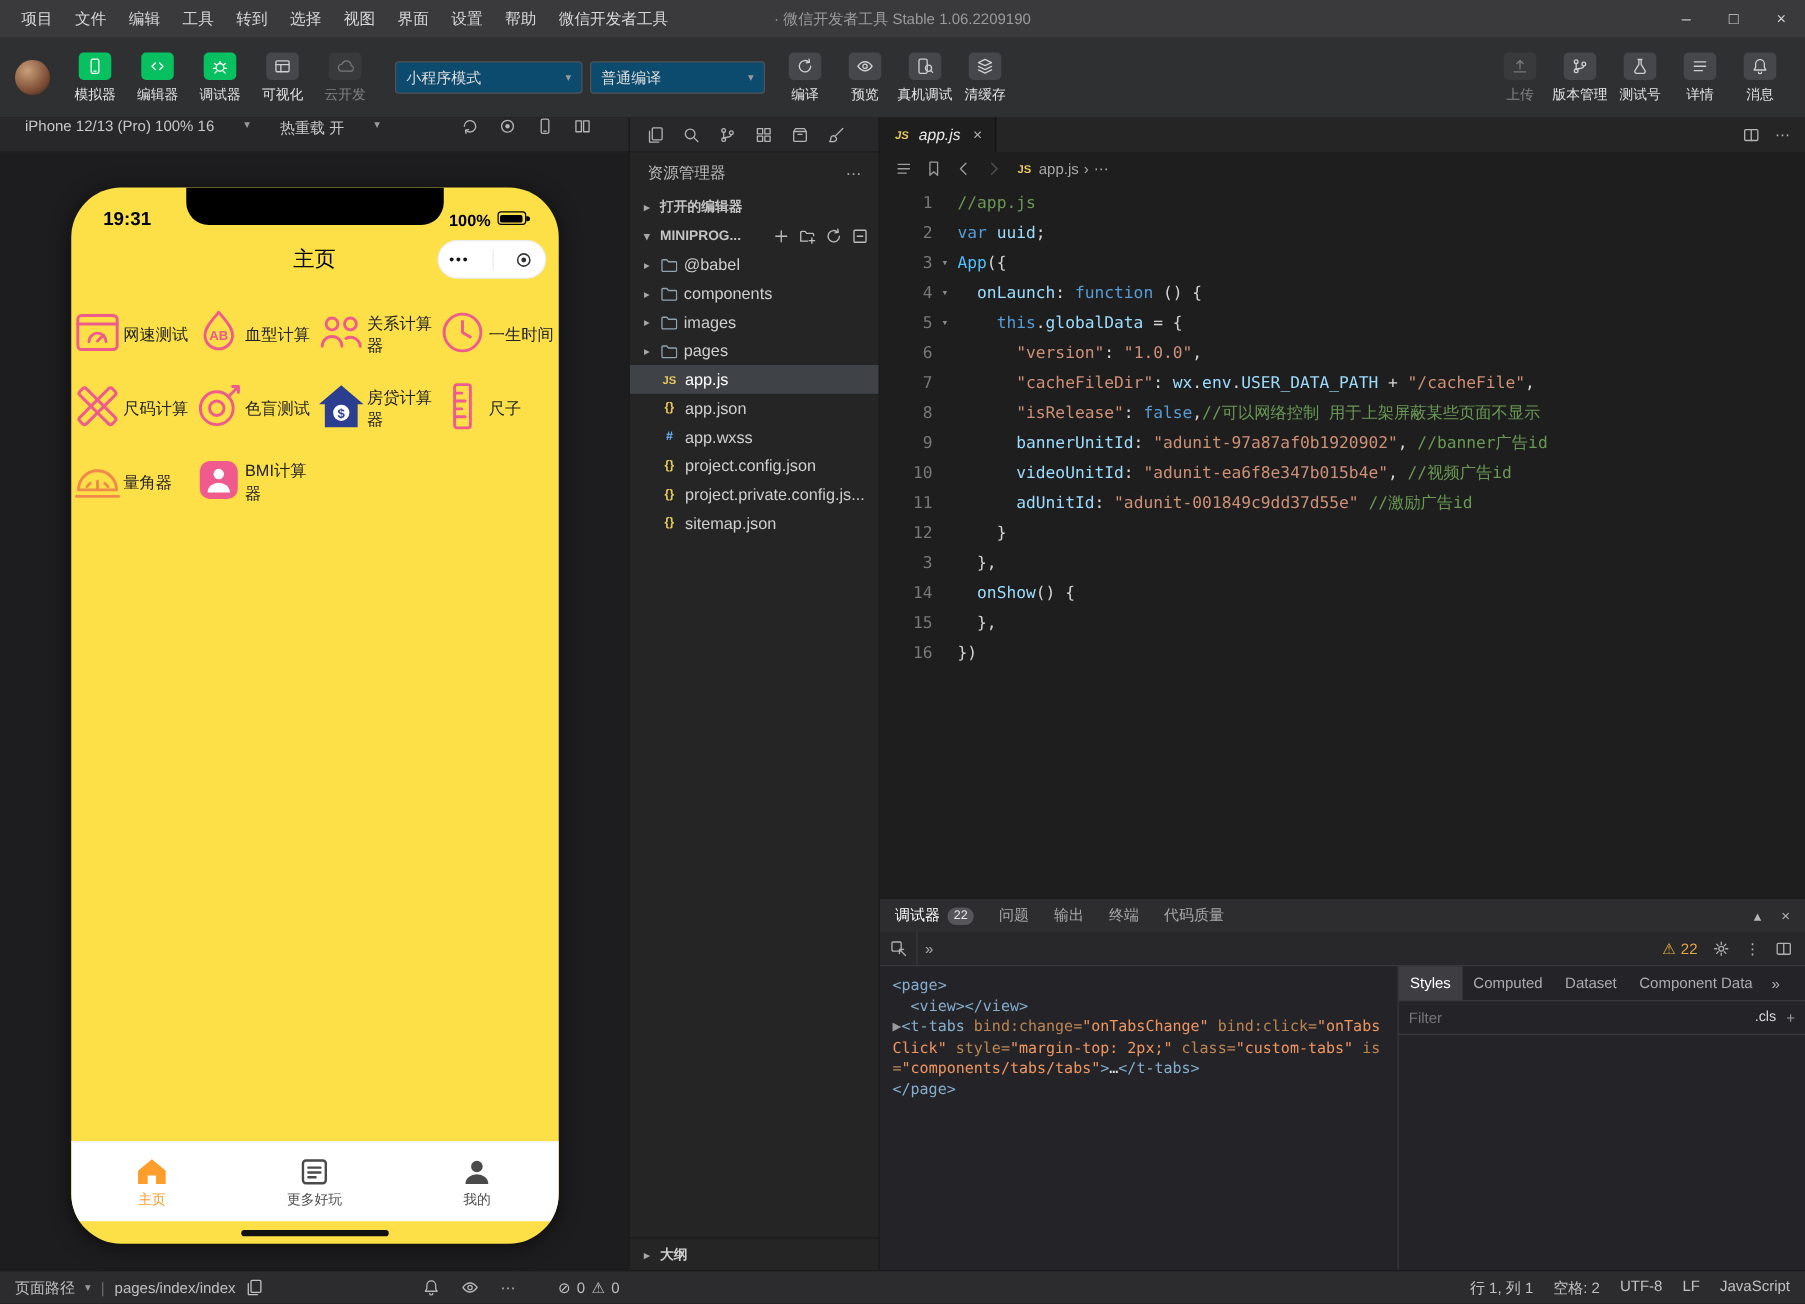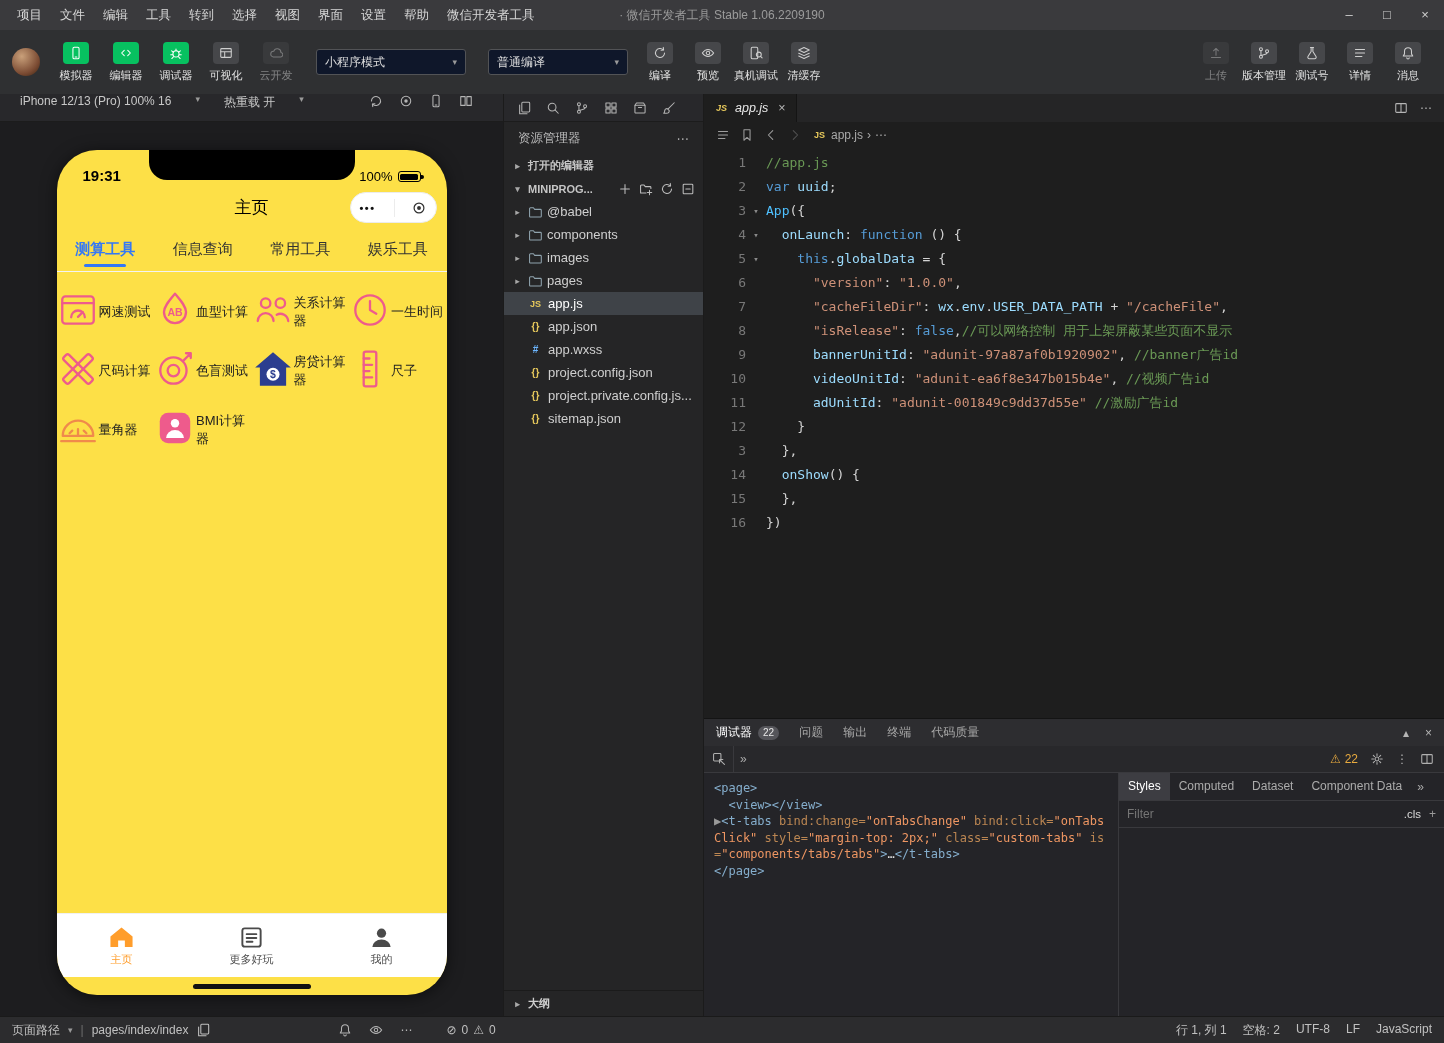--- a/index.html
+++ b/index.html
@@ -16,41 +16,41 @@
 
 .toolbar{flex:0 0 64px;background:#2f3032;display:flex;align-items:center}
 .avatar{width:28px;height:28px;border-radius:50%;margin:0 12px 0 12px;background:radial-gradient(circle at 35% 30%,#c9a07a,#7a4a32 65%,#33200f);flex:0 0 28px}
 .tb-group{display:flex;gap:2px}
 .tbtn{width:48px;display:flex;flex-direction:column;align-items:center;gap:4px}
 .tbtn.disabled{opacity:.45}
 .ticon{width:26px;height:22px;border-radius:4px;display:flex;align-items:center;justify-content:center;color:#fff}
 .ticon.green{background:#07c160}
 .ticon.gray{background:#46474a;color:#cfcfcf}
 .tlabel{font-size:11px;color:#e2e2e2;white-space:nowrap}
-.select{height:26px;background:#0f172a;border:1px solid #525356;border-radius:3px;display:flex;align-items:center;justify-content:space-between;padding:0 8px;color:#ddd;font-size:12px}
+.select{height:26px;background:#0c4a6e;border:1px solid #525356;border-radius:3px;display:flex;align-items:center;justify-content:space-between;padding:0 8px;color:#ddd;font-size:12px}
 #mode-select{width:150px;margin-left:16px}
-#compile-select{width:140px;margin-left:22px}
+#compile-select{width:140px;margin-left:6px}
 .caret{color:#9a9a9a;font-size:9px}
 #tb-compile-actions{display:flex;margin-left:8px}
 #tb-right-actions{display:flex;margin-left:auto;margin-right:12px}
 
 .main{flex:1;display:flex;min-height:0}
 .band{height:28px;background:#28282b;display:flex;align-items:center;border-bottom:1px solid #1c1c1c;flex:0 0 28px}
 
 .sim-col{width:503px;display:flex;flex-direction:column;background:#1d1d1f}
 .dev-left{padding:0 20px;gap:24px;width:100%;display:flex;align-items:flex-start}
 .dev-text{color:#c8c8c8;white-space:nowrap}
 .dev-icons{margin-left:auto;display:flex;gap:16px;margin-right:10px;color:#b5b5b5}
 .sim-canvas{flex:1;position:relative}
 
 .phone{width:390px;height:845px;margin:28px auto 0;background:#fde047;border-radius:40px;position:relative;overflow:hidden;color:#000;box-shadow:0 2px 16px rgba(0,0,0,.55)}
 .notch{position:absolute;top:0;left:50%;transform:translateX(-50%);width:206px;height:30px;background:#000;border-radius:0 0 18px 18px;z-index:5}
 .p-status{height:36px;display:flex;justify-content:space-between;align-items:flex-end;padding:0 26px 2px}
 .p-time{font-size:15px;font-weight:bold}
-.p-batt{display:flex;align-items:center;gap:5px;font-size:13px;font-weight:normal}
+.p-batt{display:flex;gap:5px;font-size:13px;font-weight:bold}
 .batt{width:23px;height:11px;border:1px solid #000;border-radius:3px;position:relative}
 .batt::after{content:"";position:absolute;right:-4px;top:2.5px;width:2.5px;height:4px;background:#000;border-radius:0 2px 2px 0}
 .batt i{position:absolute;inset:1.5px;background:#000;border-radius:1.5px;display:block}
 .p-nav{height:42px;display:flex;align-items:center;justify-content:center;position:relative;font-size:17px;font-weight:500}
 .capsule{position:absolute;right:10px;top:6px;width:87px;height:31px;border:1px solid #ececec;border-radius:16px;background:#fff;display:flex;align-items:center;justify-content:space-around}
 .cap-dots{font-size:11px;letter-spacing:1.5px;color:#111;font-weight:bold}
 .cap-div{width:1px;height:18px;background:#ececec}
 .p-tabs{height:44px;display:flex;border-bottom:1px solid #f3f3f3}
 .p-tab{flex:1;display:flex;align-items:center;justify-content:center;font-size:15px;color:#333;position:relative}
 .p-tab.active{color:#3478f6;font-weight:bold}
@@ -354,26 +354,20 @@
               <span class="cap-dots">•••</span>
               <span class="cap-div"></span>
               <span class="icn" id="cap-record">
                   <svg viewBox="0 0 16 16" class="s16">
                     <circle cx="8" cy="8" r="5.6" stroke="#333" stroke-width="1.4"></circle>
                     <circle cx="8" cy="8" r="2.2" fill="#333" stroke="none"></circle>
                   </svg>
                 </span>
             </span>
           </div>
-          <div class="p-tabs" id="sim-tabs">
-              <div class="p-tab active">测算工具</div>
-              <div class="p-tab">信息查询</div>
-              <div class="p-tab">常用工具</div>
-              <div class="p-tab">娱乐工具</div>
-            </div>
           <div class="p-grid" id="sim-grid">
               <div class="p-cell">
                 <span class="icn">
                   <svg viewBox="0 0 40 40" class="s40">
                     <rect x="5" y="7" width="30" height="26" rx="3"></rect>
                     <path d="M5 13.5h30"></path>
                     <path d="M13.5 27a6.5 6.5 0 0 1 13 0"></path>
                     <path d="M20 26.5l4.5-4.5"></path>
                   </svg>
                 </span>

